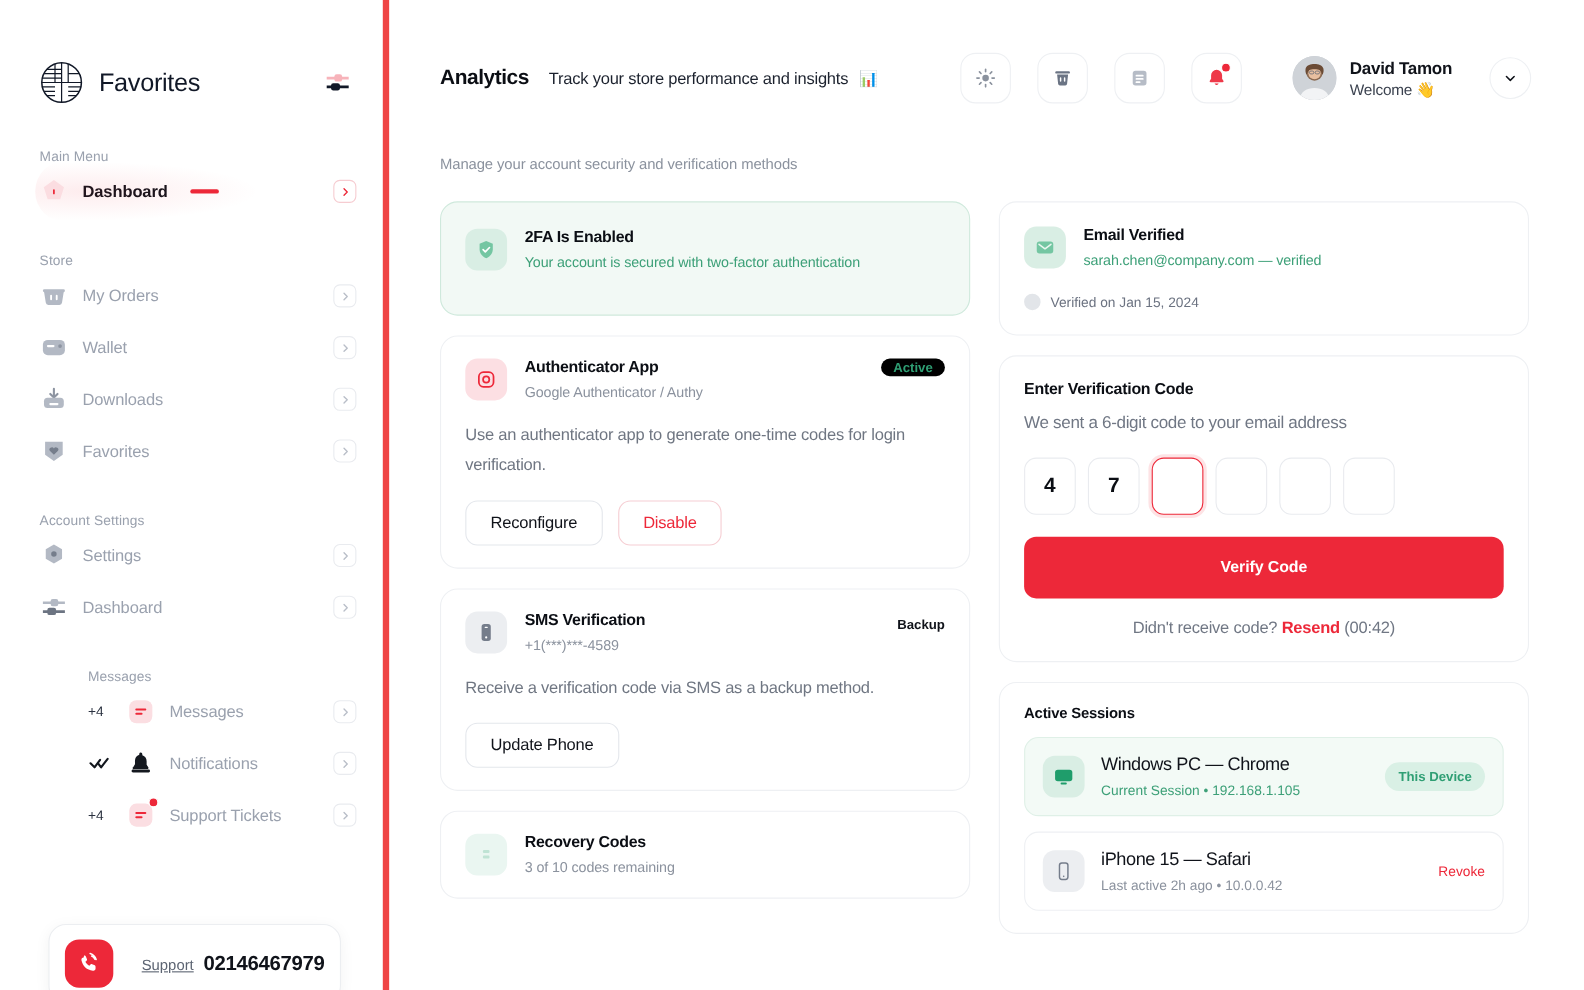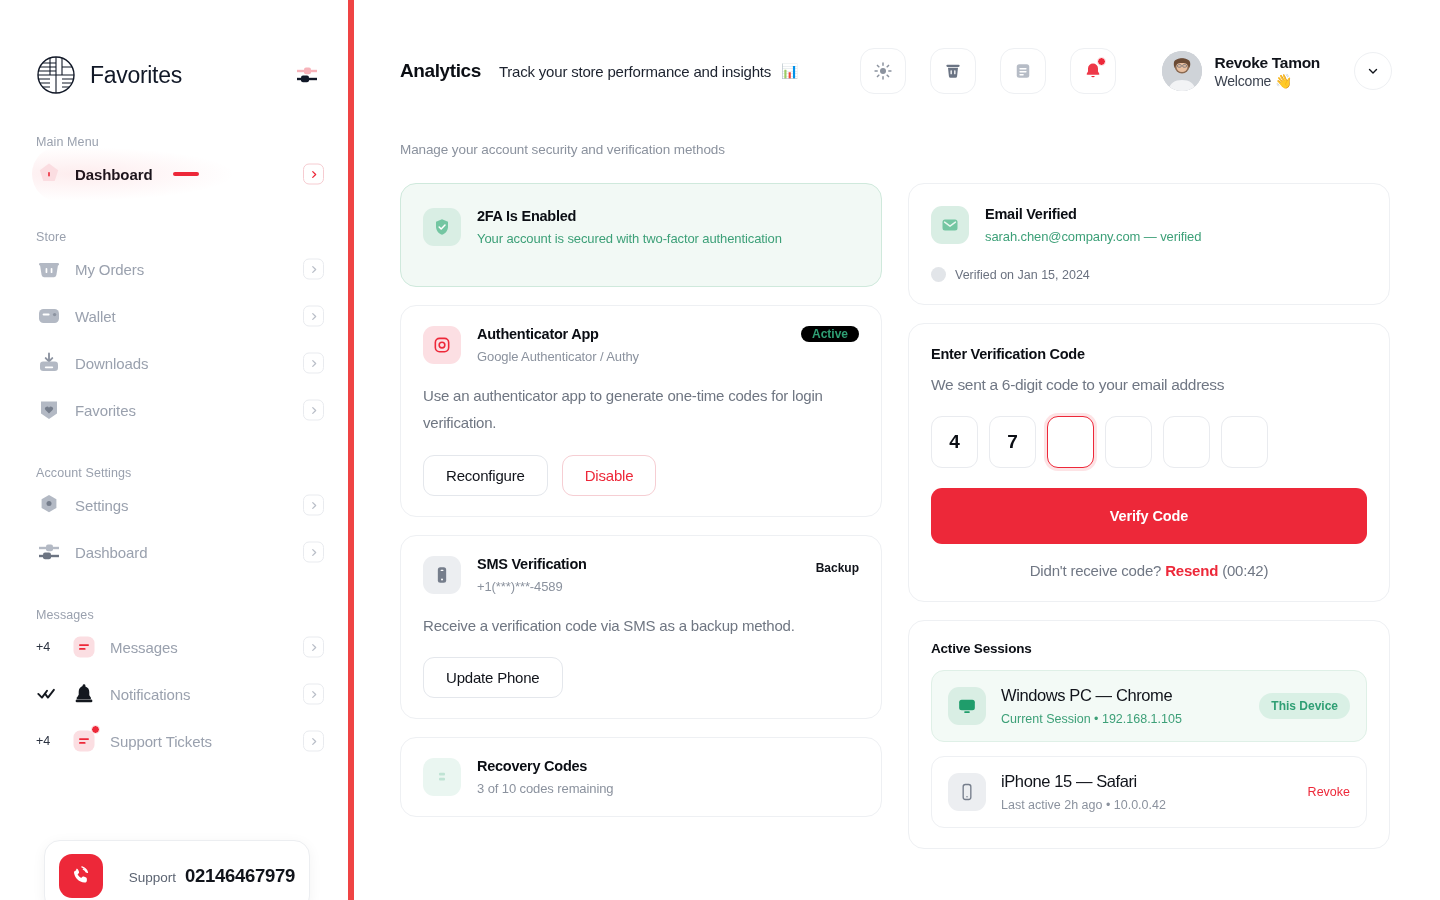--- a/index.html
+++ b/index.html
@@ -72,21 +72,21 @@
     position: absolute; left: 44px; bottom: -12px; width: 266px; height: 72px;
     background: #fff; border: 1px solid #eceef1; border-radius: 16px;
     box-shadow: 0 3px 14px rgba(17,24,39,.05);
     display: flex; align-items: center; padding: 0 14px; gap: 10px;
   }
   .support-ico {
     width: 44px; height: 44px; border-radius: 13px; background: #ED2839;
     display: flex; align-items: center; justify-content: center; flex:0 0 44px;
   }
   .support-txt { flex: 1; display: flex; align-items: baseline; justify-content: flex-end; gap: 9px; }
-  .support-lbl { font-size: 13.5px; color: #5c6472; }
+  .support-lbl { font-size: 13.5px; color: #5c6472; text-decoration: underline; }
   .support-num { font-size: 18.5px; font-weight: 700; letter-spacing: -0.3px; color: #10131a; }
 
   
   .main { flex: 1; height: 900px; overflow: hidden; position: relative; background: #fff; }
   .topbar {
     display: flex; align-items: center; padding: 48px 48px 0 46px; gap: 10px;
   }
   .page-title { font-size: 19px; font-weight: 800; letter-spacing: -0.4px; color: #0b0e14; }
   .page-sub { font-size: 15px; color: #1c222e; letter-spacing: -0.2px; margin-left: 8px; }
   .topbar-spacer { flex: 1; }
@@ -334,21 +334,21 @@
                 <rect x="7" y="13.6" width="8" height="6.6" rx="2" fill="#6c7482"></rect>
               </svg></span>
             <span class="nav-label">Dashboard</span>
             <span class="chev">
               <svg width="10" height="10" viewBox="0 0 24 24" fill="none" stroke="currentColor" stroke-width="3" stroke-linecap="round" stroke-linejoin="round">
                 <polyline points="9,5 16,12 9,19"></polyline>
               </svg>
             </span>
           </div>
         </div>
-        <div class="nav-group" style="margin-top: 34px;">
+        <div class="nav-group" style="margin-top: 34px; padding-left: 44px;">
           <div class="section-label">Messages</div>
           <div class="nav-item">
             <span class="nav-badge">+4</span>
             <span class="nav-icon"><svg width="26" height="26" viewBox="0 0 26 26">
                 <rect x="2.5" y="2.5" width="21" height="21" rx="6.5" fill="#fbdee2"></rect>
                 <rect x="8" y="10.2" width="10" height="1.8" rx=".9" fill="#ED2839"></rect>
                 <rect x="8" y="14" width="6.6" height="1.8" rx=".9" fill="#ED2839"></rect>
               </svg></span>
             <span class="nav-label">Messages</span>
             <span class="chev">
@@ -458,21 +458,21 @@
             <rect width="40" height="40" fill="#cfd3d8"></rect>
             <circle cx="20" cy="15" r="7.4" fill="#8a6a52"></circle>
             <circle cx="20" cy="15.5" r="5.6" fill="#e8bfa0"></circle>
             <path d="M12 11c2-5 14-5 16 0 1 4-1 6-1 6-.5-4-3-5-7-5s-6.5 1-7 5c0 0-1.8-2-1-6z" fill="#6b4b35"></path>
             <path d="M6 40c1.5-8 7-11 14-11s12.5 3 14 11z" fill="#f2f3f5"></path>
             <rect x="15.4" y="13.6" width="4" height="2.6" rx="1.3" fill="none" stroke="#5d6572" stroke-width=".7"></rect>
             <rect x="20.6" y="13.6" width="4" height="2.6" rx="1.3" fill="none" stroke="#5d6572" stroke-width=".7"></rect>
           </svg>
         </span>
         <span>
-          <div class="user-name">Revoke Tamon</div>
+          <div class="user-name">David Tamon</div>
           <div class="user-welcome">
             <span>Welcome</span>
             <span class="emoji">👋</span>
           </div>
         </span>
       </span>
 
       <span class="caret-btn">
         <svg width="14" height="14" viewBox="0 0 24 24" fill="none" stroke="#10131a" stroke-width="2.4" stroke-linecap="round" stroke-linejoin="round">
           <polyline points="6,9.5 12,15.5 18,9.5"></polyline>

